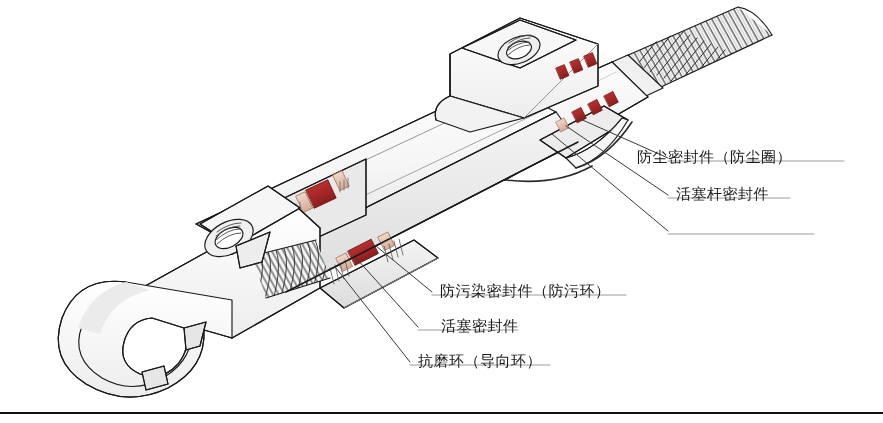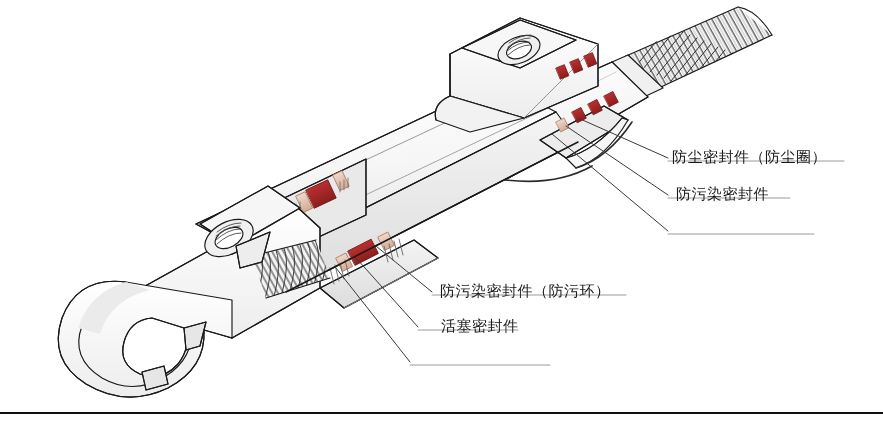--- a/index.html
+++ b/index.html
@@ -262,20 +262,21 @@
         <path d="M668 161 L844 161"></path>
         <path d="M668 198 L790 198"></path>
         <path d="M668 234 L814 234"></path>
         <path d="M432 295 L626 295"></path>
         <path d="M418 330 L518 330"></path>
         <path d="M410 365 L550 365"></path>
       </g>
     </g>
   </svg>
 
-  <div class="lbl" style="left:672px;top:150px;">防尘密封件（防尘圈）</div>
-  <div class="lbl" style="left:676px;top:187px;">防污染密封件</div>
+  <div class="lbl" style="left:637px;top:150px;">防尘密封件（防尘圈）</div>
+  <div class="lbl" style="left:676px;top:187px;">活塞杆密封件</div>
 
   <div class="lbl" style="left:440px;top:284px;text-align:right;">防污染密封件（防污环）</div>
   <div class="lbl" style="left:425px;top:319px;margin-left:16px;">活塞密封件</div>
+  <div class="lbl" style="left:418px;top:354px;">抗磨环（导向环）</div>
 
   <div class="rule" style="top:412px;"></div>
 </div>
 
 </body></html>

